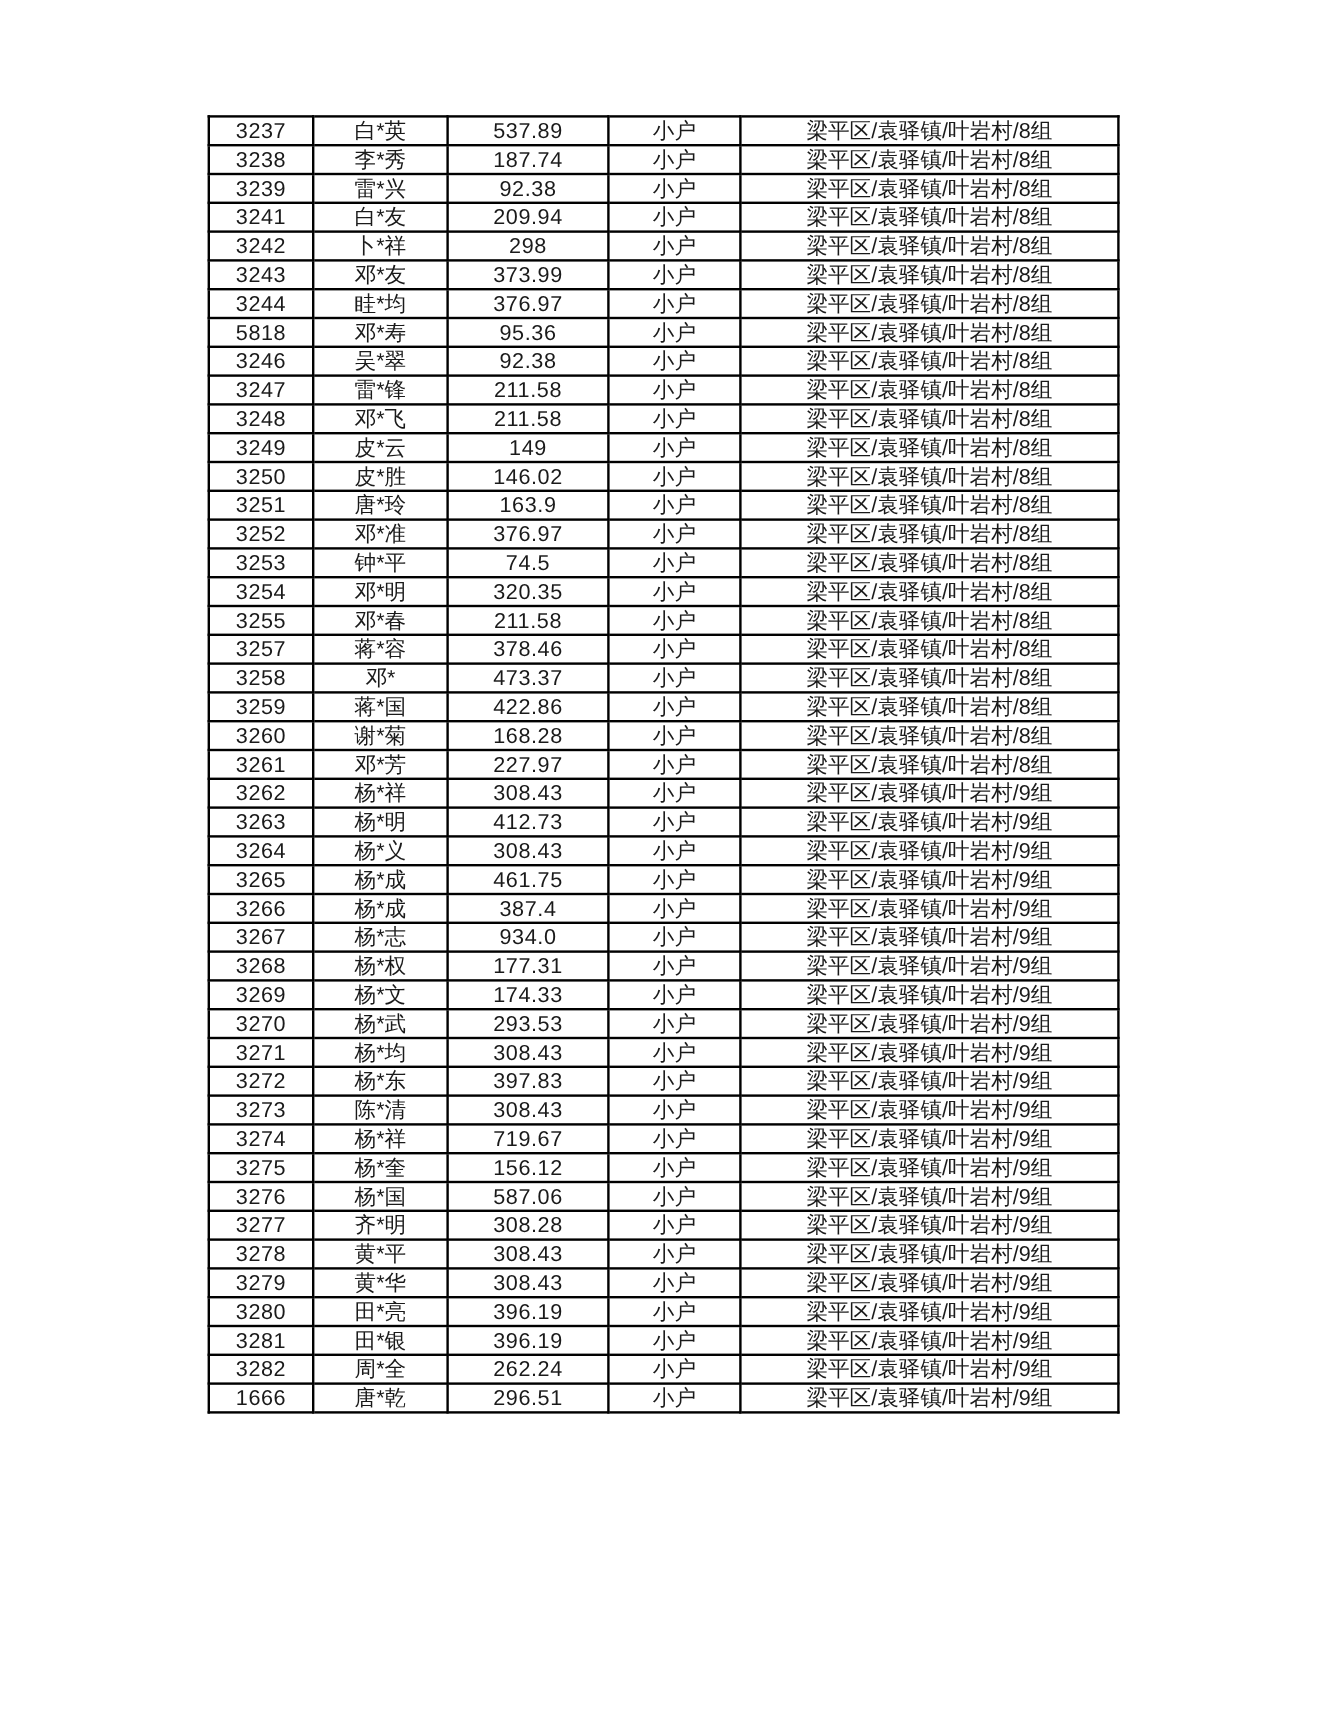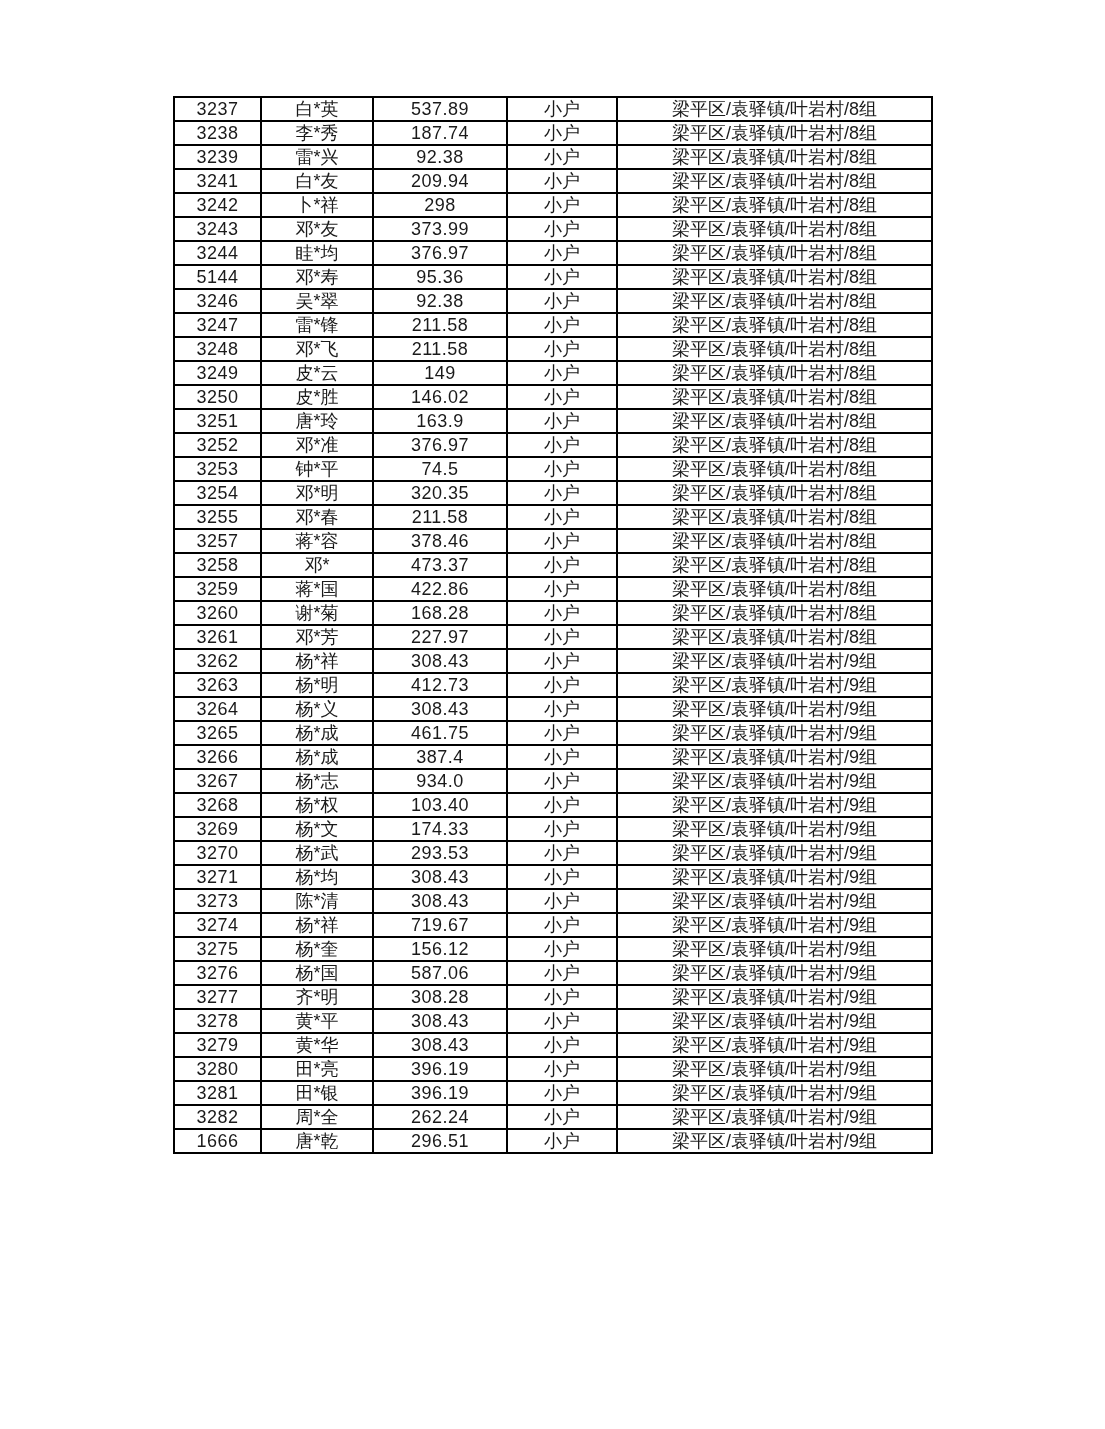--- a/index.html
+++ b/index.html
@@ -98,21 +98,21 @@
           <td class="c4">梁平区/袁驿镇/叶岩村/8组</td>
         </tr>
         <tr>
           <td class="c0">3244</td>
           <td class="c1">眭*均</td>
           <td class="c2">376.97</td>
           <td class="c3">小户</td>
           <td class="c4">梁平区/袁驿镇/叶岩村/8组</td>
         </tr>
         <tr>
-          <td class="c0">5144</td>
+          <td class="c0">5818</td>
           <td class="c1">邓*寿</td>
           <td class="c2">95.36</td>
           <td class="c3">小户</td>
           <td class="c4">梁平区/袁驿镇/叶岩村/8组</td>
         </tr>
         <tr>
           <td class="c0">3246</td>
           <td class="c1">吴*翠</td>
           <td class="c2">92.38</td>
           <td class="c3">小户</td>
@@ -254,21 +254,21 @@
         <tr>
           <td class="c0">3267</td>
           <td class="c1">杨*志</td>
           <td class="c2">934.0</td>
           <td class="c3">小户</td>
           <td class="c4">梁平区/袁驿镇/叶岩村/9组</td>
         </tr>
         <tr>
           <td class="c0">3268</td>
           <td class="c1">杨*权</td>
-          <td class="c2">103.40</td>
+          <td class="c2">177.31</td>
           <td class="c3">小户</td>
           <td class="c4">梁平区/袁驿镇/叶岩村/9组</td>
         </tr>
         <tr>
           <td class="c0">3269</td>
           <td class="c1">杨*文</td>
           <td class="c2">174.33</td>
           <td class="c3">小户</td>
           <td class="c4">梁平区/袁驿镇/叶岩村/9组</td>
         </tr>
@@ -276,20 +276,27 @@
           <td class="c0">3270</td>
           <td class="c1">杨*武</td>
           <td class="c2">293.53</td>
           <td class="c3">小户</td>
           <td class="c4">梁平区/袁驿镇/叶岩村/9组</td>
         </tr>
         <tr>
           <td class="c0">3271</td>
           <td class="c1">杨*均</td>
           <td class="c2">308.43</td>
+          <td class="c3">小户</td>
+          <td class="c4">梁平区/袁驿镇/叶岩村/9组</td>
+        </tr>
+        <tr>
+          <td class="c0">3272</td>
+          <td class="c1">杨*东</td>
+          <td class="c2">397.83</td>
           <td class="c3">小户</td>
           <td class="c4">梁平区/袁驿镇/叶岩村/9组</td>
         </tr>
         <tr>
           <td class="c0">3273</td>
           <td class="c1">陈*清</td>
           <td class="c2">308.43</td>
           <td class="c3">小户</td>
           <td class="c4">梁平区/袁驿镇/叶岩村/9组</td>
         </tr>

